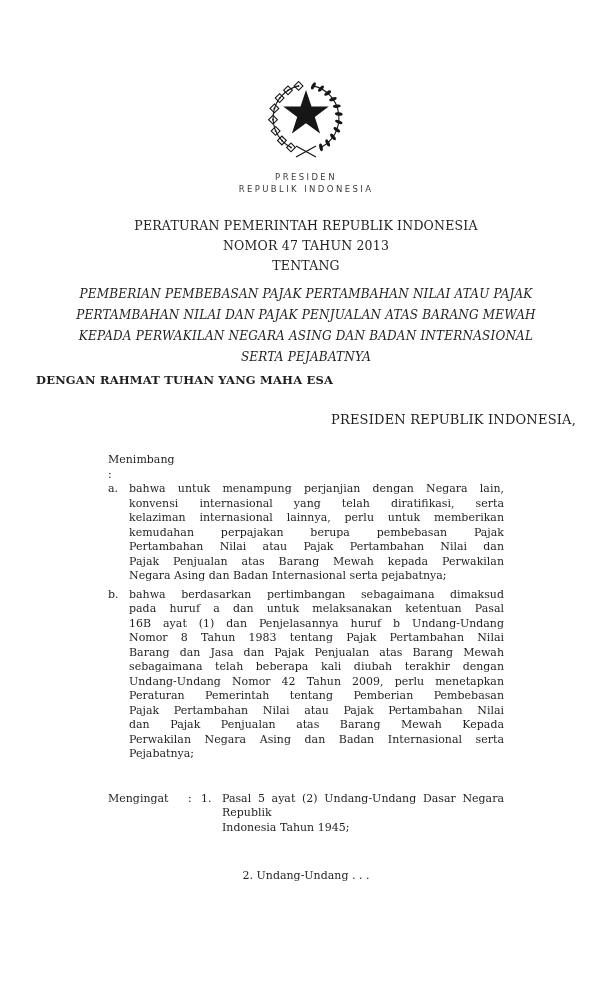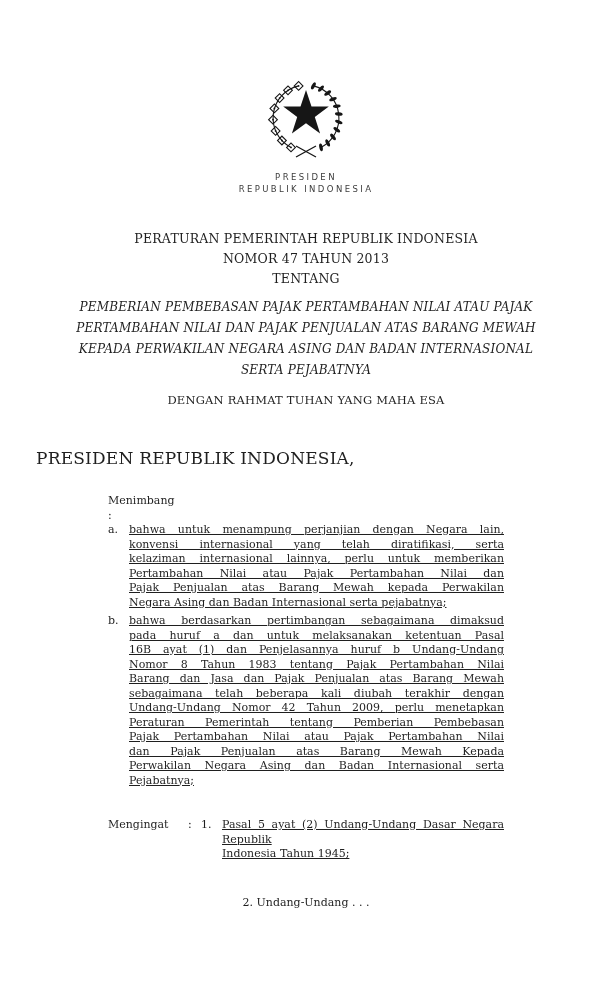--- a/index.html
+++ b/index.html
@@ -20,57 +20,57 @@
   .lh-name {
     font-family: "DejaVu Sans", "Liberation Sans", sans-serif;
     font-size: 8.5px;
     letter-spacing: 2.4px;
     line-height: 12px;
     color: #3d3d3d;
   }
   .lh-name.first { margin-top: 3px; }
 
   
-  .title-block { margin-top: 34px; text-align: center; }
+  .title-block { margin-top: 21px; text-align: center; }
   .t-line {
     font-size: 12.5px;
     line-height: 20px;
     letter-spacing: 0.2px;
     white-space: nowrap;
   }
   .subject-lines { margin-top: 8px; }
   .subject-lines > div {
     font-size: 12px;
     line-height: 21px;
     letter-spacing: 0.2px;
     white-space: nowrap;
     text-align: center;
     font-style: italic;
   }
 
-  .invocation { margin-top: 12px; text-align: center; font-size: 11.5px; letter-spacing: 0.2px; }
-  .issuer     { margin-top: 41px; text-align: left; font-size: 17px; letter-spacing: 0.2px; }
+  .invocation { margin-top: 5px; font-size: 11.5px; letter-spacing: 0.2px; font-weight: bold; }
+  .issuer     { margin-top: 25px; text-align: right; font-size: 13px; letter-spacing: 0.2px; }
 
   
   .clause {
     display: flex;
     margin: 0 72px;
     font-size: 11px;
     line-height: 14.5px;
   }
   .clause-considering { margin-top: 26px; flex-direction: column; }
   .clause-recalling   { margin-top: 30px; }
   .clause-label { width: 80px; flex: none; }
   .clause-sep   { width: 13px; flex: none; }
   .clause-items { flex: 1; min-width: 0; }
   .clause-item  { display: flex; }
   .clause-item + .clause-item { margin-top: 4px; }
   .item-marker { width: 21px; flex: none; }
   .item-lines  { flex: 1; min-width: 0; }
-  .item-lines > div { text-align: justify; text-align-last: justify; text-decoration: underline; }
+  .item-lines > div { text-align: justify; text-align-last: justify; }
   .item-lines > div:last-child { text-align-last: left; }
 
   
   .catchword {
     margin: 34px 72px 0;
     text-align: center;
     font-size: 11px;
   }
 </style>
 </head>
@@ -145,20 +145,21 @@
   <div class="clause clause-considering">
     <div class="clause-label">Menimbang</div>
     <div class="clause-sep">:</div>
     <div class="clause-items">
       <div class="clause-item">
         <div class="item-marker">a.</div>
         <div class="item-lines">
             <div>bahwa untuk menampung perjanjian dengan Negara lain,</div>
             <div>konvensi internasional yang telah diratifikasi, serta</div>
             <div>kelaziman internasional lainnya, perlu untuk memberikan</div>
+            <div>kemudahan perpajakan berupa pembebasan Pajak</div>
             <div>Pertambahan Nilai atau Pajak Pertambahan Nilai dan</div>
             <div>Pajak Penjualan atas Barang Mewah kepada Perwakilan</div>
             <div>Negara Asing dan Badan Internasional serta pejabatnya;</div>
           </div>
       </div>
       <div class="clause-item">
         <div class="item-marker">b.</div>
         <div class="item-lines">
             <div>bahwa berdasarkan pertimbangan sebagaimana dimaksud</div>
             <div>pada huruf a dan untuk melaksanakan ketentuan Pasal</div>

